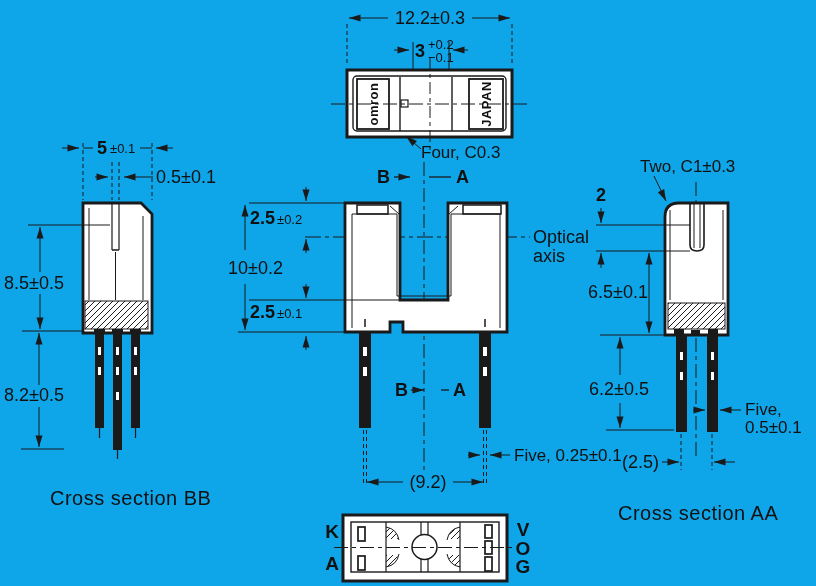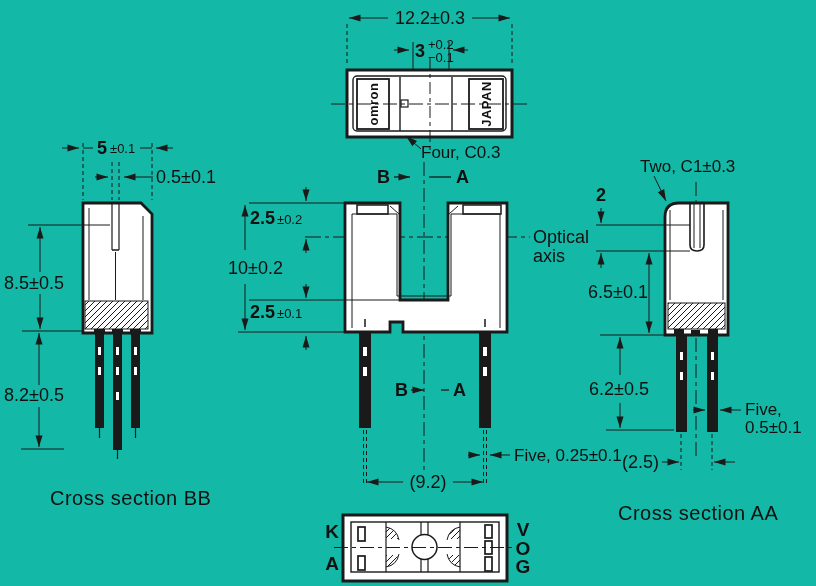--- a/index.html
+++ b/index.html
@@ -1,16 +1,16 @@
 <!DOCTYPE html>
 <html><head>
 <meta charset="utf-8">
 <style>
   html,body{margin:0;padding:0;background:#e8e8e8;}
-  .canvas{width:816px;height:586px;background:#14b8a6;position:relative;overflow:hidden;
+  .canvas{width:816px;height:586px;background:#0ea5e9;position:relative;overflow:hidden;
           font-family:"Liberation Sans", sans-serif;}
   svg text{fill:#111;font-family:"Liberation Sans", sans-serif;}
   .dim{font-size:18px;}
   .dim-sm{font-size:13px;}
   .dim-b{font-size:18px;font-weight:bold;}
   .note{font-size:17px;}
   .cap{font-size:20px;letter-spacing:0.5px;}
   .pin{font-size:19px;font-weight:bold;}
   .brand{font-size:13px;font-weight:bold;letter-spacing:0.5px;}
 </style>

